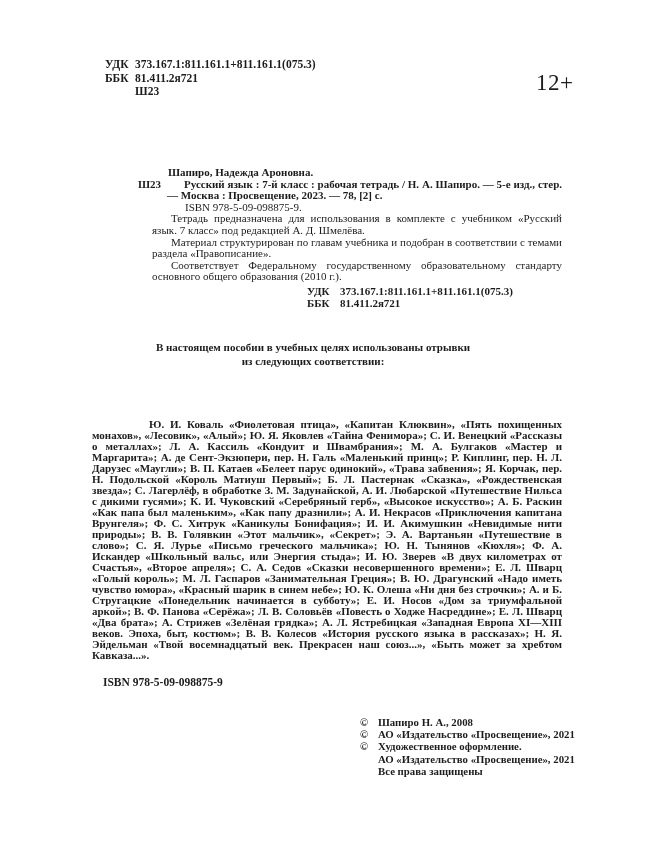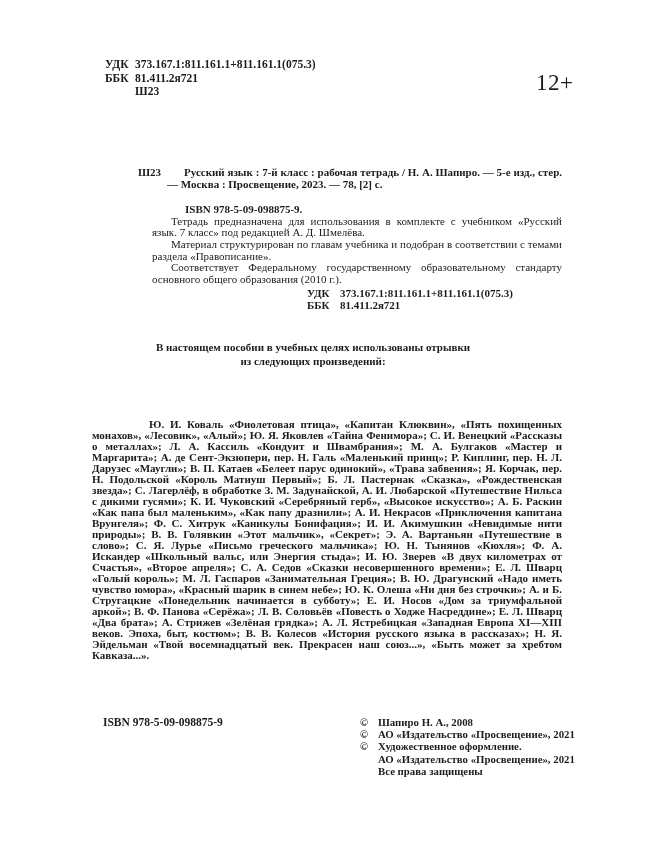--- a/index.html
+++ b/index.html
@@ -20,35 +20,35 @@
 
   
   .age-badge { position:absolute; left:536px; top:70px; font-size:23px; font-weight:normal; letter-spacing:0.5px; }
 
   
   .card { position:absolute; left:138px; top:167px; width:424px; font-size:11px; line-height:11.6px; }
   .card .author { font-weight:bold; margin-left:30px; }
   .card .desc-wrap { position:relative; }
   .card .entry-code { position:absolute; left:0; top:0; font-weight:bold; }
   .card .desc { margin-left:29px; text-indent:17px; text-align:justify; font-weight:bold; }
-  .card .isbn { margin-left:47px; font-weight:bold;margin-top:14px; }
+  .card .isbn { margin-left:47px; font-weight:normal; }
   .card .annot p { margin:0 0 0 14px; text-indent:19px; text-align:justify; font-weight:normal; }
   .card .mid-codes { margin-left:169px; margin-top:3px; font-weight:bold; }
   .card .mid-codes .lbl { width:33px; }
 
   
   .sources-heading { position:absolute; left:0; top:341px; width:626px; text-align:center; font-weight:bold; font-size:11px; line-height:13.5px; }
 
   
   .works { position:absolute; left:92px; top:383px; width:470px;
            font-size:11px; line-height:11px; font-weight:bold;
            text-align:justify; text-indent:57px;margin-top:36px; }
 
   
-  .footer-isbn { position:absolute; left:103px; top:716px; font-size:11.5px; font-weight:bold; }
+  .footer-isbn { position:absolute; left:103px; top:676px; font-size:11.5px; font-weight:bold; }
   .footer-copy { position:absolute; left:360px; top:716px; font-size:10.8px; line-height:12.2px; font-weight:bold; }
   .copy-row { display:flex; }
   .copy-row .mark { width:18px; }
 </style>
 </head>
 <body>
 
 <div class="page">
 
   <div class="top-codes">
@@ -62,20 +62,21 @@
     </div>
     <div class="code-row">
       <span class="lbl"></span>
       <span class="val">Ш23</span>
     </div>
   </div>
 
   <div class="age-badge">12+</div>
 
   <div class="card">
+    <div class="author">Шапиро, Надежда Ароновна.</div>
     <div class="desc-wrap">
       <span class="entry-code">Ш23</span>
       <div class="desc">Русский язык : 7-й класс : рабочая тетрадь / Н. А. Шапиро. — 5-е изд., стер. — Москва : Просвещение, 2023. — 78, [2] с.</div>
     </div>
     <div class="isbn">ISBN 978-5-09-098875-9.</div>
     <div class="annot">
       <p>Тетрадь предназначена для использования в комплекте с учебником «Русский язык. 7 класс» под редакцией А. Д. Шмелёва.</p>
       <p>Материал структурирован по главам учебника и подобран в соответствии с темами раздела «Правописание».</p>
       <p>Соответствует Федеральному государственному образовательному стандарту основного общего образования (2010 г.).</p>
     </div>
@@ -86,21 +87,21 @@
       </div>
       <div class="code-row">
         <span class="lbl">ББК</span>
         <span class="val">81.411.2я721</span>
       </div>
     </div>
   </div>
 
   <div class="sources-heading">
     <div>В настоящем пособии в учебных целях использованы отрывки</div>
-    <div>из следующих произведений:</div>
+    <div>из следующих соответствии:</div>
   </div>
 
   <div class="works">Ю. И. Коваль «Фиолетовая птица», «Капитан Клюквин», «Пять похищенных монахов», «Лесовик», «Алый»; Ю. Я. Яковлев «Тайна Фенимора»; С. И. Венецкий «Рассказы о металлах»; Л. А. Кассиль «Кондуит и Швамбрания»; М. А. Булгаков «Мастер и Маргарита»; А. де Сент-Экзюпери, пер. Н. Галь «Маленький принц»; Р. Киплинг, пер. Н. Л. Дарузес «Маугли»; В. П. Катаев «Белеет парус одинокий», «Трава забвения»; Я. Корчак, пер. Н. Подольской «Король Матиуш Первый»; Б. Л. Пастернак «Сказка», «Рождественская звезда»; С. Лагерлёф, в обработке З. М. Задунайской, А. И. Любарской «Путешествие Нильса с дикими гусями»; К. И. Чуковский «Серебряный герб», «Высокое искусство»; А. Б. Раскин «Как папа был маленьким», «Как папу дразнили»; А. И. Некрасов «Приключения капитана Врунгеля»; Ф. С. Хитрук «Каникулы Бонифация»; И. И. Акимушкин «Невидимые нити природы»; В. В. Голявкин «Этот мальчик», «Секрет»; Э. А. Вартаньян «Путешествие в слово»; С. Я. Лурье «Письмо греческого мальчика»; Ю. Н. Тынянов «Кюхля»; Ф. А. Искандер «Школьный вальс, или Энергия стыда»; И. Ю. Зверев «В двух километрах от Счастья», «Второе апреля»; С. А. Седов «Сказки несовершенного времени»; Е. Л. Шварц «Голый король»; М. Л. Гаспаров «Занимательная Греция»; В. Ю. Драгунский «Надо иметь чувство юмора», «Красный шарик в синем небе»; Ю. К. Олеша «Ни дня без строчки»; А. и Б. Стругацкие «Понедельник начинается в субботу»; Е. И. Носов «Дом за триумфальной аркой»; В. Ф. Панова «Серёжа»; Л. В. Соловьёв «Повесть о Ходже Насреддине»; Е. Л. Шварц «Два брата»; А. Стрижев «Зелёная грядка»; А. Л. Ястребицкая «Западная Европа XI—XIII веков. Эпоха, быт, костюм»; В. В. Колесов «История русского языка в рассказах»; Н. Я. Эйдельман «Твой восемнадцатый век. Прекрасен наш союз...», «Быть может за хребтом Кавказа...».</div>
 
   <div class="footer-isbn">ISBN 978-5-09-098875-9</div>
 
   <div class="footer-copy">
     <div class="copy-row">
       <span class="mark">©</span>
       <span class="txt">Шапиро Н. А., 2008</span>

